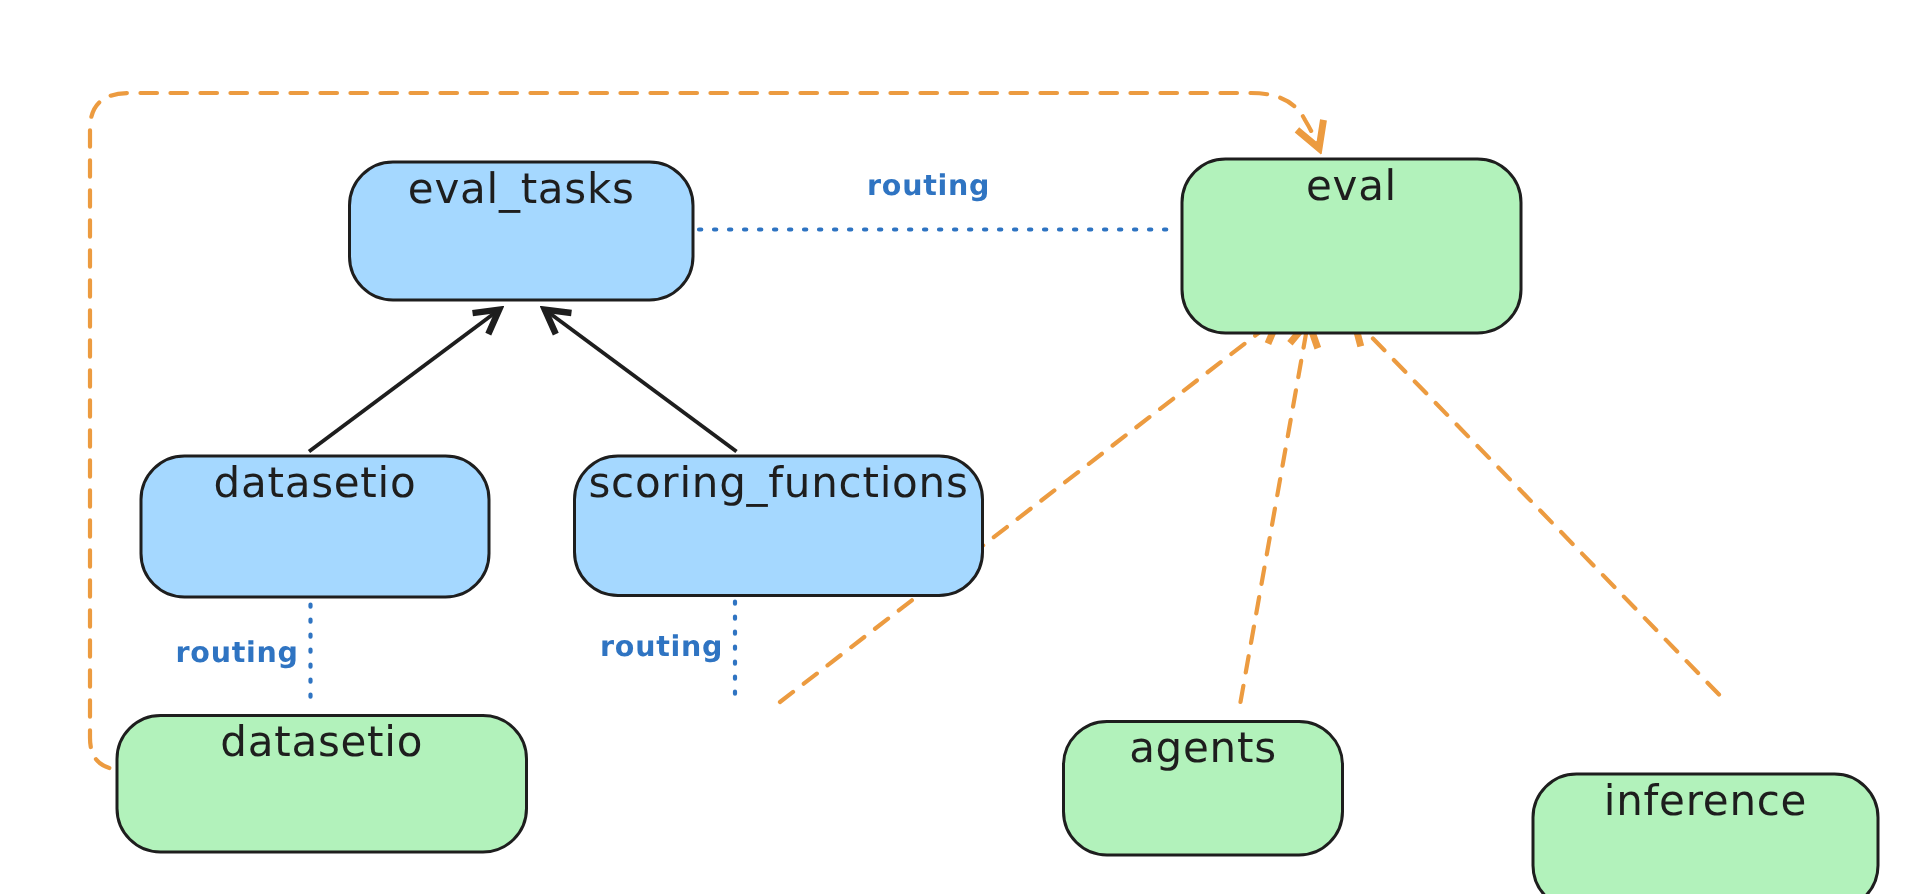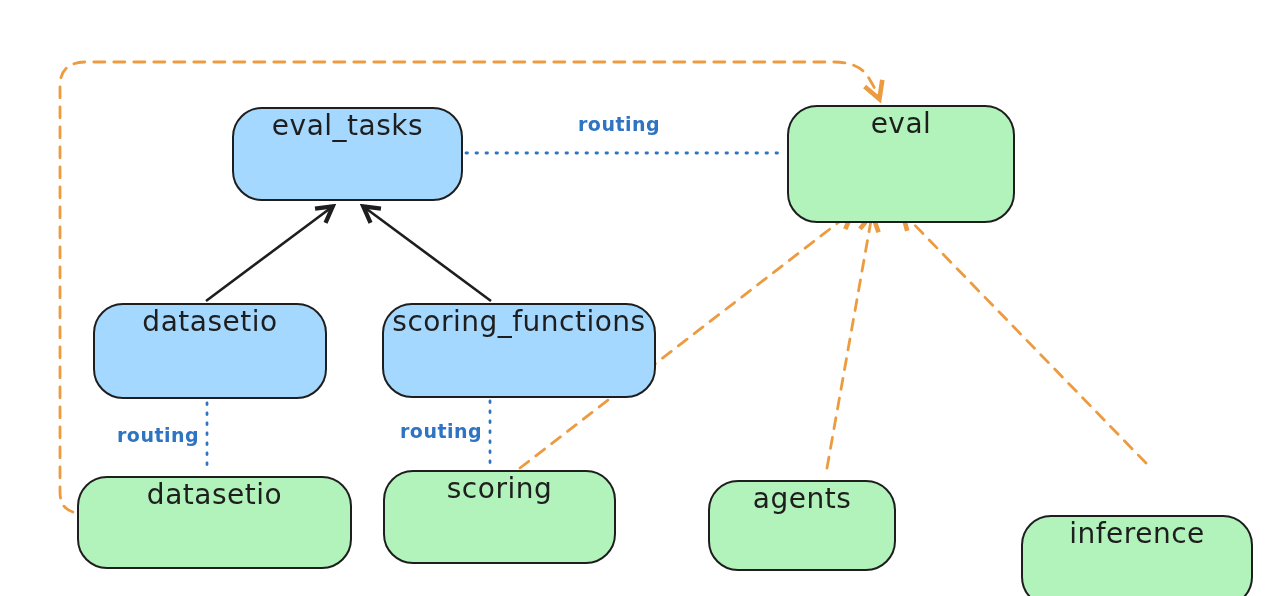--- a/index.html
+++ b/index.html
@@ -77,23 +77,20 @@
   </div>
 
   <div class="node api" style="left:382px;top:303px;width:274px;height:95px;">
     <span>scoring_functions</span>
   </div>
 
   <div class="node provider" style="left:77px;top:476px;width:275px;height:93px;">
     <span>datasetio</span>
   </div>
 
-  <div class="node provider" style="left:383px;top:470px;width:233px;height:94px;">
-    <span>scoring</span>
-  </div>
 
   <div class="node provider" style="left:708px;top:480px;width:188px;height:91px;">
     <span>agents</span>
   </div>
 
   <div class="node provider" style="left:1021px;top:468px;width:232px;height:92px;margin-top:47px;">
     <span>inference</span>
   </div>
 
   <div class="edge-label" style="left:578px;top:113px;">routing</div>

